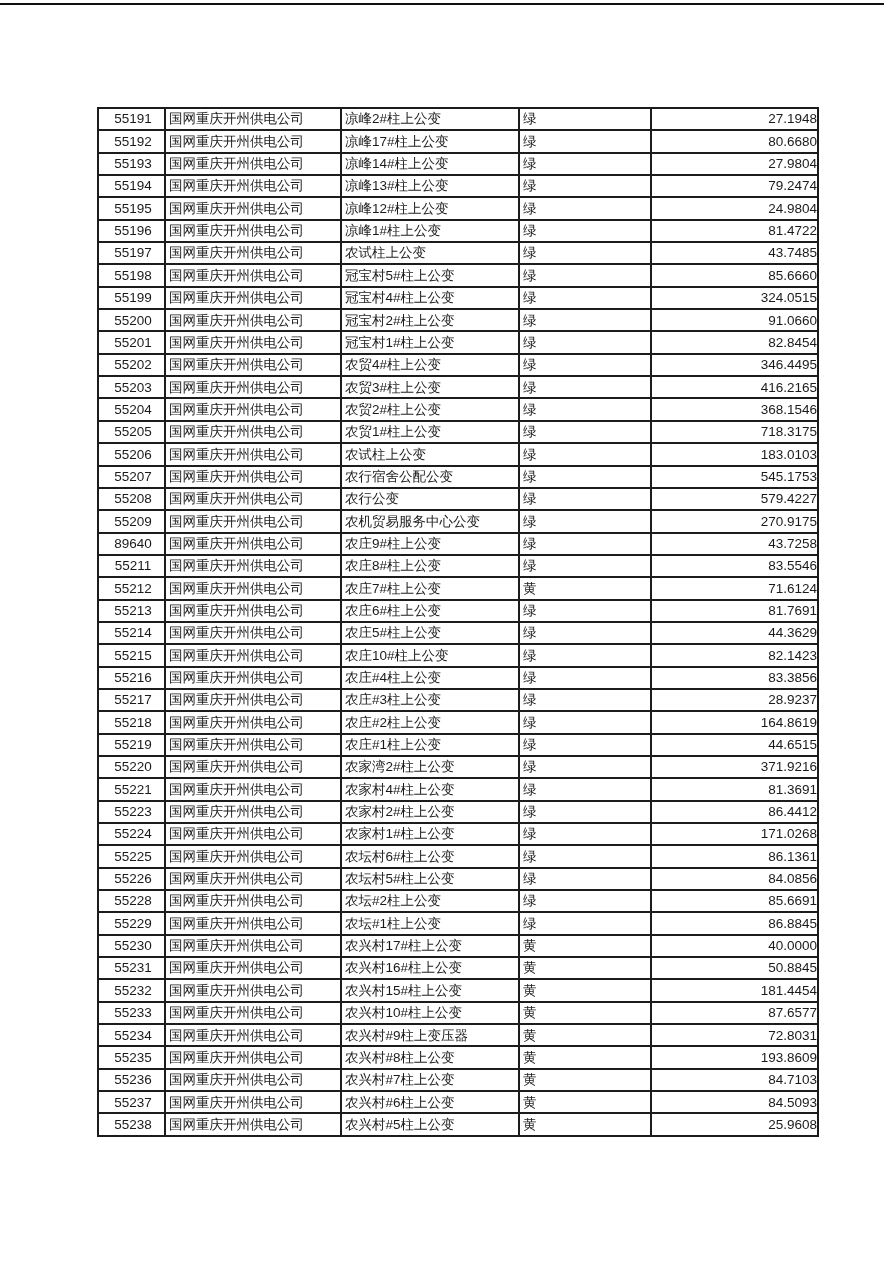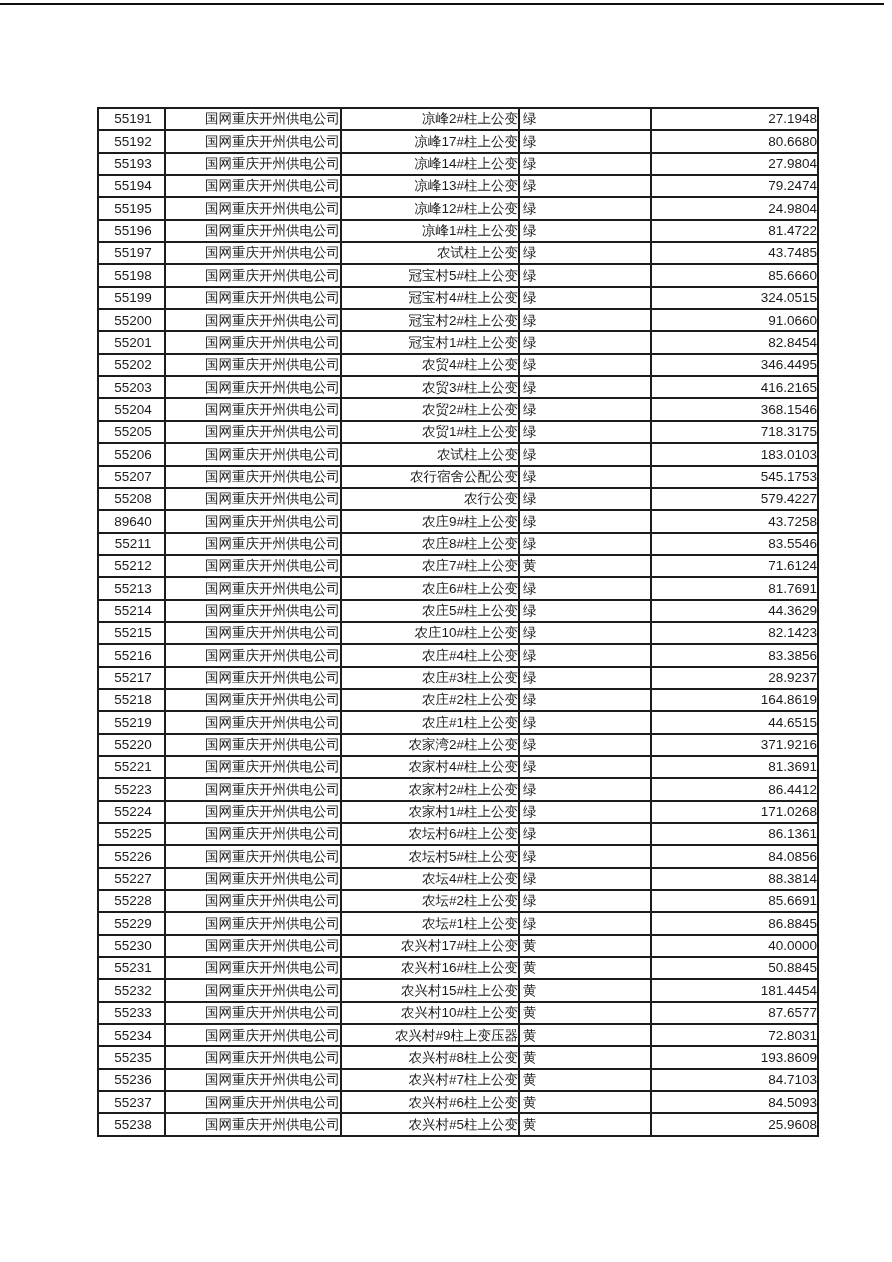--- a/index.html
+++ b/index.html
@@ -35,22 +35,22 @@
     border: 2px solid #1c1c1c;
     padding: 0 0 0 3px;
     font-size: 13.5px;
     color: #1a1a1a;
     white-space: nowrap;
     overflow: hidden;
     vertical-align: middle;
     line-height: 1;
   }
   td.col-id     { width: 62px;  text-align: center; padding-left: 0; }
-  td.col-company{ width: 171px; text-align: right; }
-  td.col-name   { width: 173px; text-align: right; }
+  td.col-company{ width: 171px; text-align: left; }
+  td.col-name   { width: 173px; text-align: left; }
   td.col-status { width: 127px; text-align: left; }
   td.col-value  { width: 162px; text-align: right; padding-left: 0; }
 </style>
 </head>
 <body>
 
 <div class="page-top-edge"></div>
 
 <table class="data-grid">
   <tbody>
@@ -174,20 +174,27 @@
     <td class="col-value">545.1753</td>
   </tr>
       <tr>
     <td class="col-id">55208</td>
     <td class="col-company">国网重庆开州供电公司</td>
     <td class="col-name">农行公变</td>
     <td class="col-status">绿</td>
     <td class="col-value">579.4227</td>
   </tr>
       <tr>
+    <td class="col-id">55209</td>
+    <td class="col-company">国网重庆开州供电公司</td>
+    <td class="col-name">农机贸易服务中心公变</td>
+    <td class="col-status">绿</td>
+    <td class="col-value">270.9175</td>
+  </tr>
+      <tr>
     <td class="col-id">89640</td>
     <td class="col-company">国网重庆开州供电公司</td>
     <td class="col-name">农庄9#柱上公变</td>
     <td class="col-status">绿</td>
     <td class="col-value">43.7258</td>
   </tr>
       <tr>
     <td class="col-id">55211</td>
     <td class="col-company">国网重庆开州供电公司</td>
     <td class="col-name">农庄8#柱上公变</td>
@@ -284,27 +291,20 @@
     <td class="col-name">农坛村6#柱上公变</td>
     <td class="col-status">绿</td>
     <td class="col-value">86.1361</td>
   </tr>
       <tr>
     <td class="col-id">55226</td>
     <td class="col-company">国网重庆开州供电公司</td>
     <td class="col-name">农坛村5#柱上公变</td>
     <td class="col-status">绿</td>
     <td class="col-value">84.0856</td>
-  </tr>
-      <tr>
-    <td class="col-id">55227</td>
-    <td class="col-company">国网重庆开州供电公司</td>
-    <td class="col-name">农坛4#柱上公变</td>
-    <td class="col-status">绿</td>
-    <td class="col-value">88.3814</td>
   </tr>
       <tr>
     <td class="col-id">55228</td>
     <td class="col-company">国网重庆开州供电公司</td>
     <td class="col-name">农坛#2柱上公变</td>
     <td class="col-status">绿</td>
     <td class="col-value">85.6691</td>
   </tr>
       <tr>
     <td class="col-id">55229</td>

